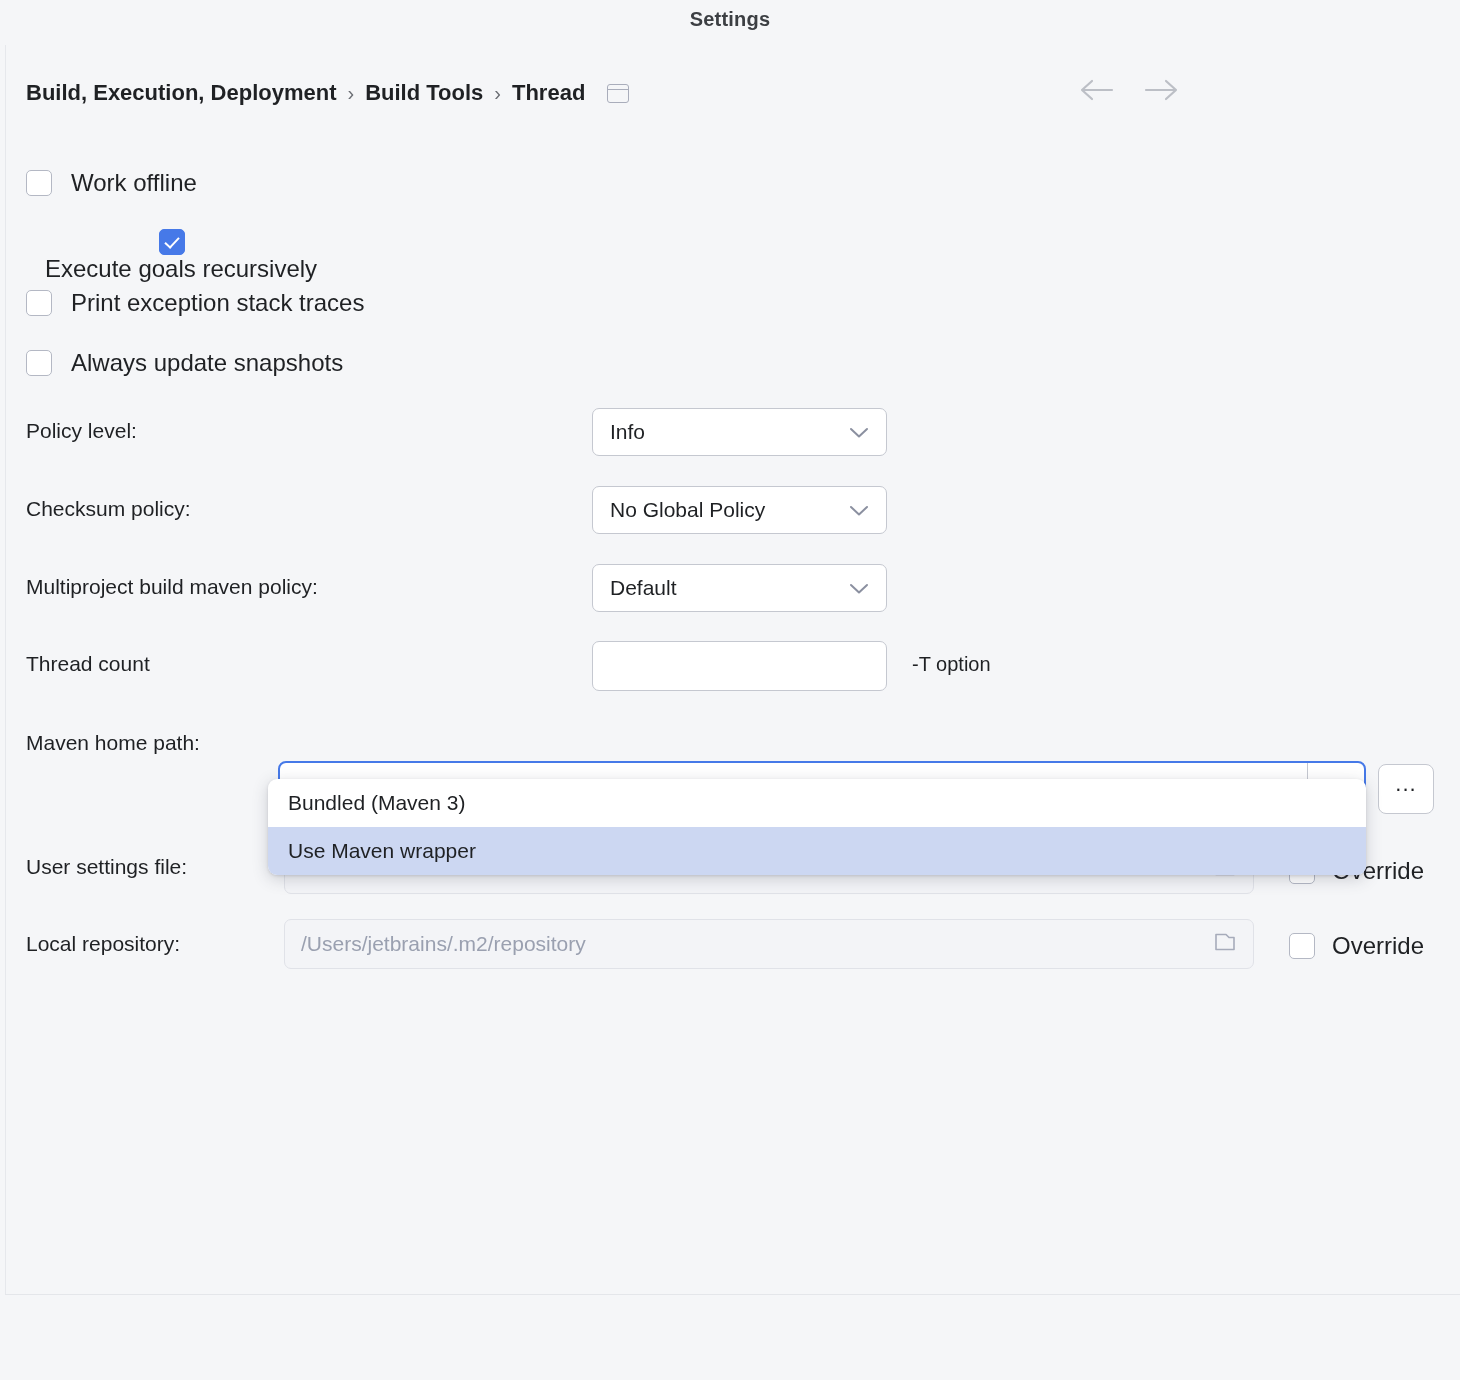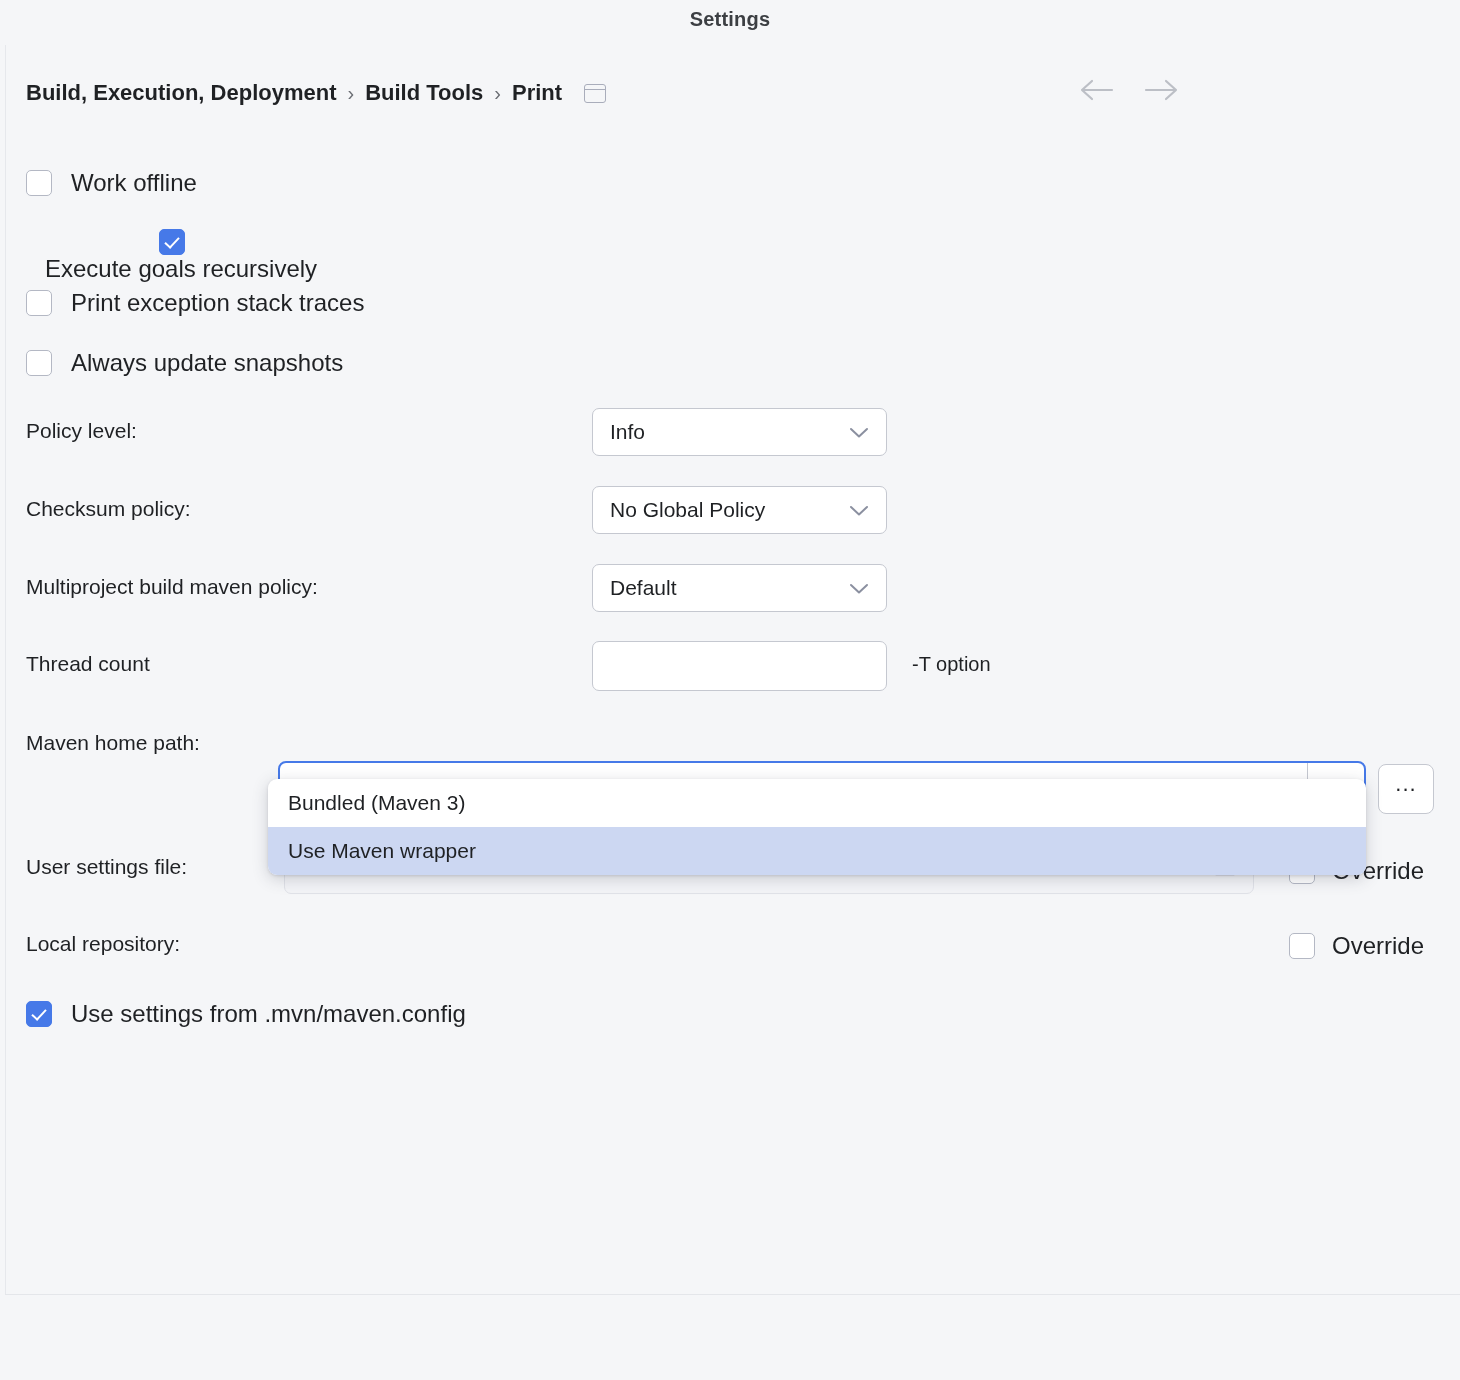--- a/index.html
+++ b/index.html
@@ -307,21 +307,21 @@
 
   <div class="window-title">Settings</div>
 
   <div class="panel">
 
     <div class="breadcrumb">
       <span class="crumb">Build, Execution, Deployment</span>
       <span class="crumb-sep">›</span>
       <span class="crumb">Build Tools</span>
       <span class="crumb-sep">›</span>
-      <span class="crumb">Print</span>
+      <span class="crumb">Thread</span>
       <span class="panel-icon"></span>
     </div>
 
     <div class="navbtns">
       <span class="navbtn">
         <svg width="34" height="22" viewBox="0 0 34 22">
           <path d="M2 11 H32 M2 11 L12 2 M2 11 L12 20" stroke="#bcbfc6" stroke-width="2.2" fill="none" stroke-linecap="round" stroke-linejoin="round"></path>
         </svg>
       </span>
       <span class="navbtn">
@@ -420,29 +420,33 @@
       </span>
     </div>
     <div class="override" style="left:1283px; top:812px;">
       <span class="cb off"></span>
       <span class="cb-label">Override</span>
     </div>
 
     <div class="row" style="top:887px;">
       <span class="label">Local repository:</span>
     </div>
+    <div class="pathfield" style="left:278px; top:874px;">
+      <span>/Users/jetbrains/.m2/repository</span>
+      <span class="folder">
+        <svg width="24" height="24" viewBox="0 0 24 24">
+          <path d="M3 5 H13 L16 8 H21 V20 H3 Z" stroke="#a6abba" stroke-width="1.6" fill="none" stroke-linejoin="round"></path>
+        </svg>
+      </span>
+    </div>
     <div class="override" style="left:1283px; top:887px;">
       <span class="cb off"></span>
       <span class="cb-label">Override</span>
     </div>
 
-    <div class="row" style="top:955px;">
-      <span class="cb on"></span>
-      <span class="cb-label">Use settings from .mvn/maven.config</span>
-    </div>
 
   </div>
 
   <div class="popup">
     <div class="popup-item">Bundled (Maven 3)</div>
     <div class="popup-item sel">Use Maven wrapper</div>
   </div>
 
   <div class="footer-sep"></div>
   <div class="footer">

